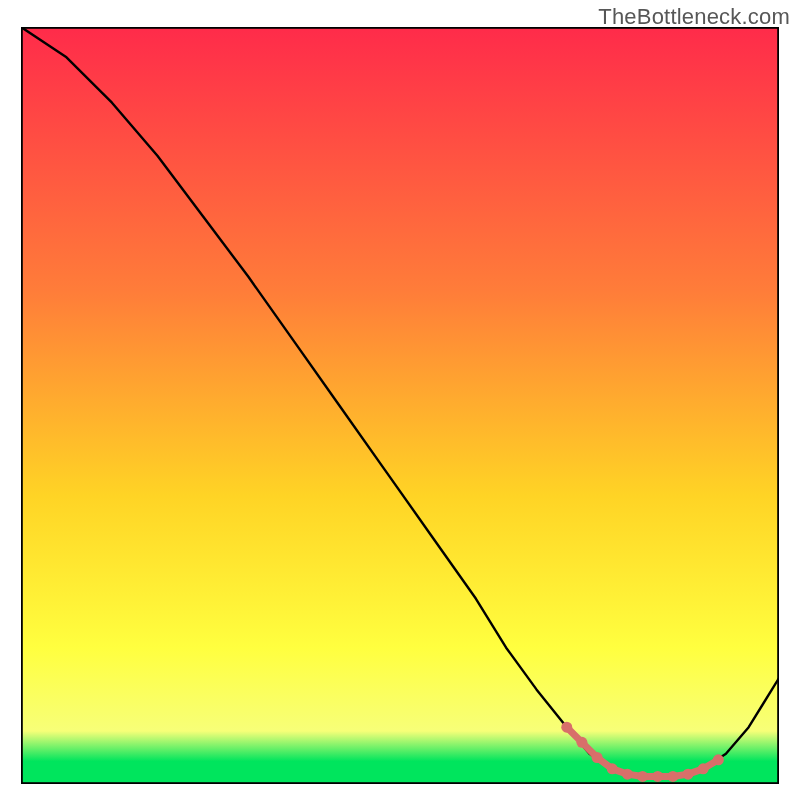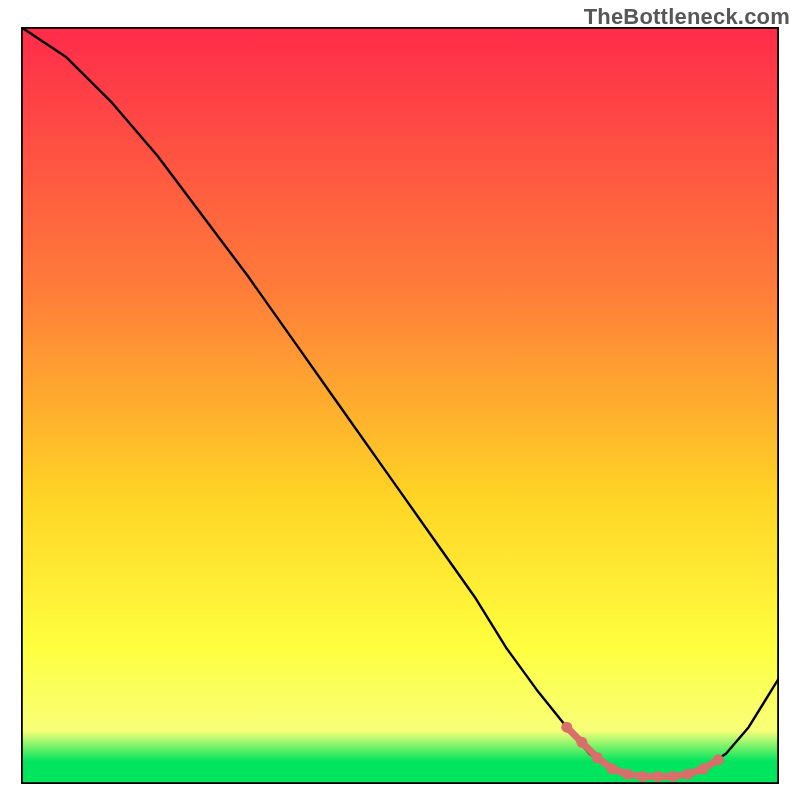--- a/index.html
+++ b/index.html
@@ -14,21 +14,21 @@
   .stage {
     position: relative;
     width: 800px;
     height: 800px;
   }
   .watermark {
     position: absolute;
     top: 4px;
     right: 10px;
     font-size: 22px;
-    font-weight: 700;
+    font-weight: 400;
     color: #575757;
     letter-spacing: 0.2px;
     z-index: 5;
   }
   .plot-frame {
     position: absolute;
     left: 21px;
     top: 27px;
     width: 758px;
     height: 757px;

